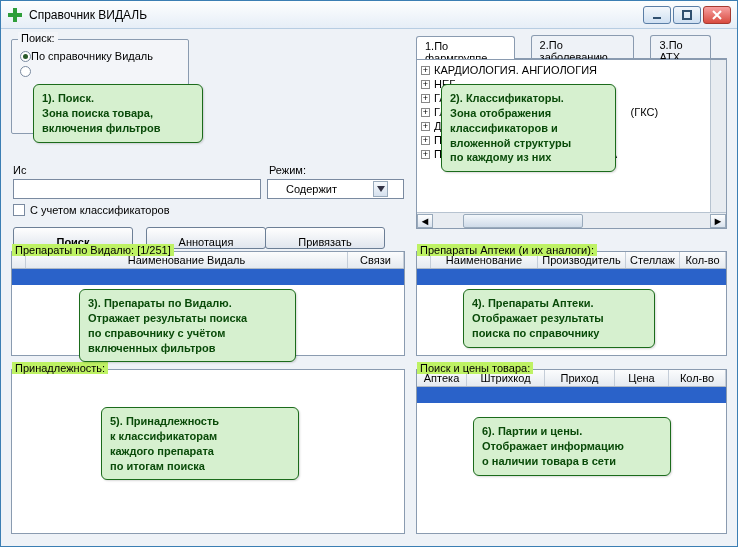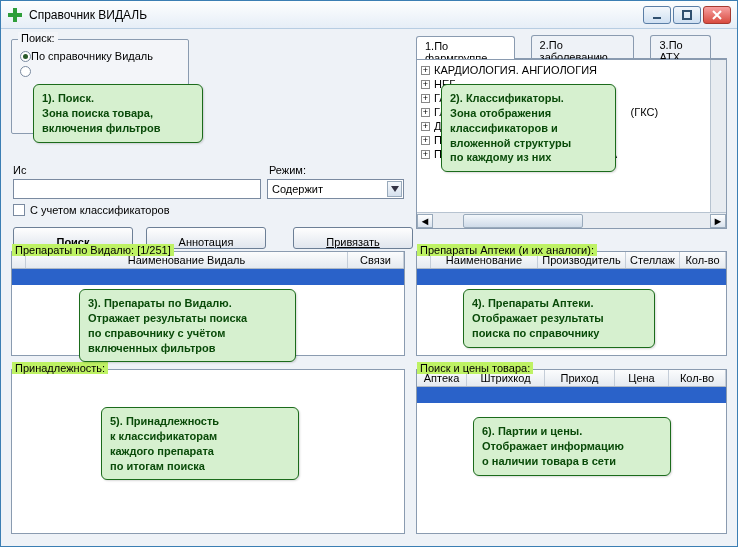--- a/index.html
+++ b/index.html
@@ -24,21 +24,21 @@
   .radio .dot.on::after { content:""; width:5px; height:5px; border-radius:50%; background:#2a5a2a; }
 
   
   .showbox { left: 194px; top: 10px; width: 210px; height: 95px; }
   .check { display: flex; align-items: center; gap: 5px; padding: 1px 8px; }
   .cbox { width:12px; height:12px; border:1px solid #7a8aa0; background:#fff; }
 
   
   .sc-label { position:absolute; }
   .sc-input { position:absolute; left:12px; top:150px; width:248px; height:20px; border:1px solid #7a8aa0; background:#fff; padding:2px 4px; }
-  .sc-mode  { position:absolute; left:266px; top:150px; width:137px; height:20px; border:1px solid #7a8aa0; background:#fff; display:flex; align-items:center; justify-content:space-between; padding:0 4px; }
+  .sc-mode  { position:absolute; left:266px; top:150px; width:137px; height:20px; border:1px solid #7a8aa0; background:#fff; display:flex; align-items:center; justify-content:space-between; padding:0 18px; }
   .sc-mode .arrow { width: 15px; height:16px; background:linear-gradient(#f6f9fc,#d6e1ee); border:1px solid #9ab; display:flex;align-items:center;justify-content:center; margin-right:-3px; }
   .chk-row { position:absolute; left:12px; top:175px; display:flex; align-items:center; gap:5px; }
 
   .btn { position:absolute; height: 22px; border:1px solid #6c7f96; border-radius:3px; background: linear-gradient(#fefefe,#e0e6ee); display:flex; align-items:flex-end; justify-content:center; font-weight: normal; }
   .btn.bold { font-weight: bold; }
 
   
   .tabbar { position:absolute; top: 6px; left: 415px; right: 10px; height: 24px; display:flex; border-bottom:1px solid #8a9bb0;}
   .tab { border:1px solid #8a9bb0; border-bottom:none; padding: 3px 8px; margin-right: 16px; background:#eef2f7; border-radius: 3px 3px 0 0; }
   .tab.active { background:#fff; position:relative; top:1px; }
@@ -125,21 +125,21 @@
         <span class="cbox"></span>
         <span>С учетом классификаторов</span>
       </label>
 
     <div class="btn bold" style="left:12px; top:198px; width:120px;">
         <span>Поиск</span>
       </div>
     <div class="btn" style="left:145px; top:198px; width:120px;">
         <span>Аннотация</span>
       </div>
-    <div class="btn" style="left:292px; top:198px; width:120px;text-decoration:underline;">
+    <div class="btn" style="left:264px; top:198px; width:120px;">
         <span>Привязать</span>
       </div>
 
     <div class="tabbar">
       <div class="tab active"><span>1.По фармгруппе</span></div>
       <div class="tab"><span>2.По заболеванию</span></div>
       <div class="tab"><span>3.По АТХ</span></div>
     </div>
 
     <div class="tree">

